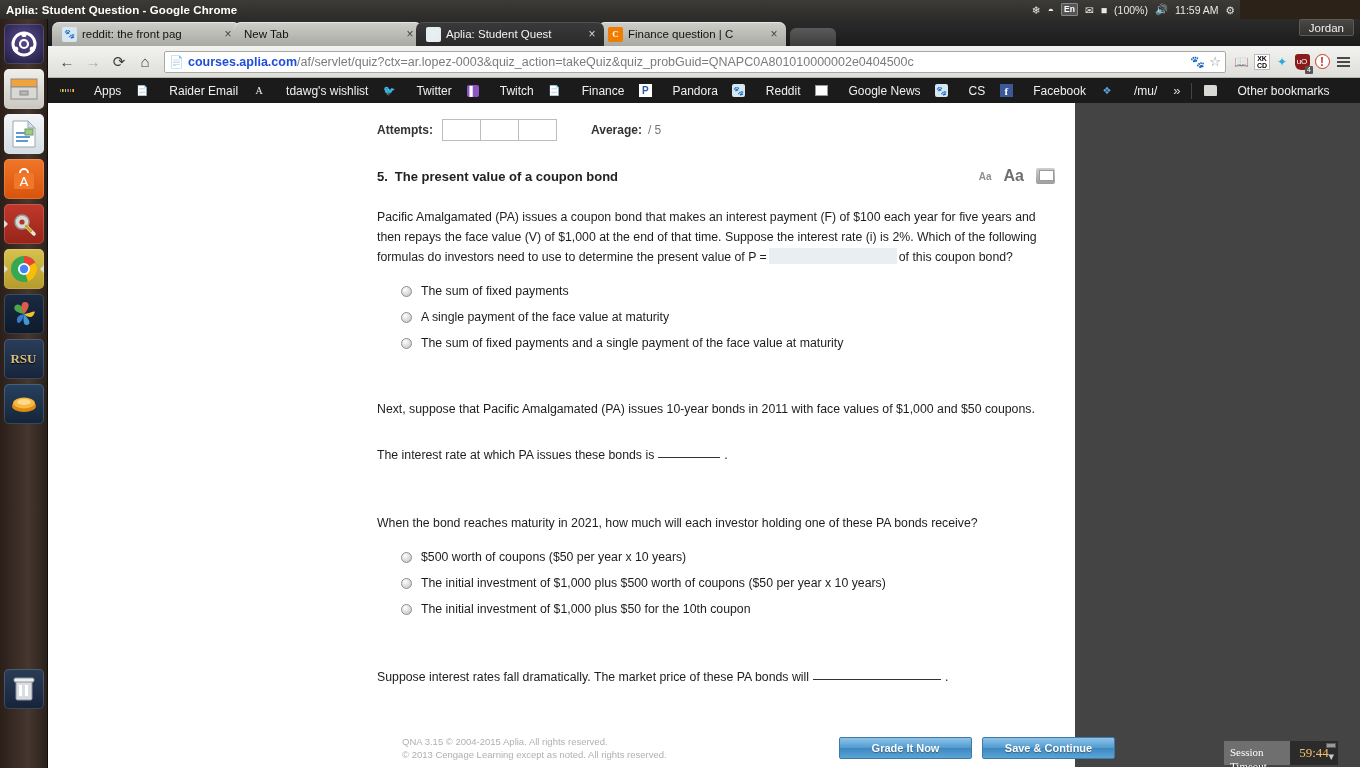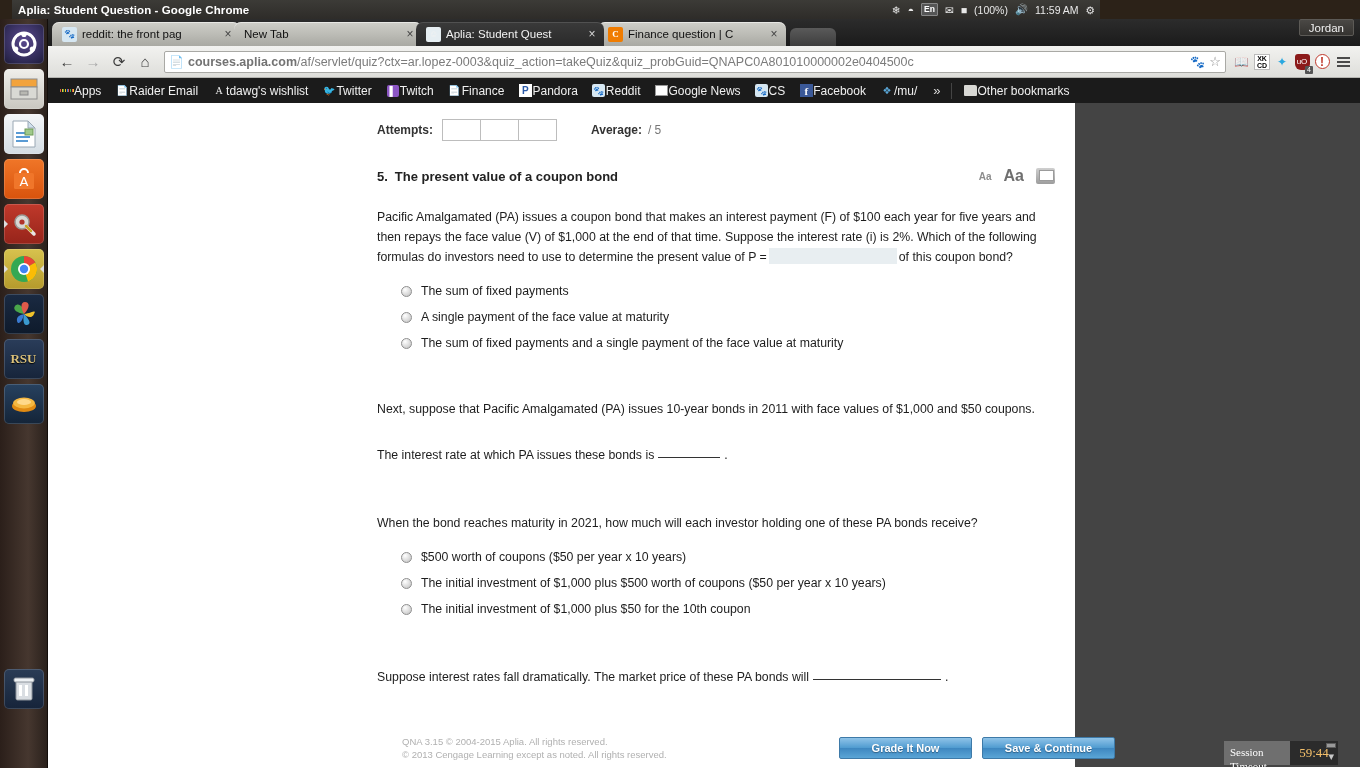--- a/index.html
+++ b/index.html
@@ -5,21 +5,21 @@
   * { box-sizing: border-box; margin: 0; padding: 0; }
   html, body {
     width: 1360px; height: 768px;
     overflow: hidden;
     font-family: "Liberation Sans", sans-serif;
     background: #2c2218;
   }
 
   
   #ubuntu-panel {
-    position: absolute; top: 0; left: 12px; width: 1088px; height: 19px;
+    position: absolute; top: 0; left: 0; width: 1240px; height: 19px;
     background: linear-gradient(to bottom, #3c3b37 0%, #2e2c29 100%);
     color: #ffffff; font-size: 11.5px; font-weight: bold;
     display: flex; align-items: center;
   }
   #ubuntu-panel .win-title { margin-left: 6px; letter-spacing: .1px; }
   #panel-right { position: absolute; right: 0; top: 0; height: 19px; display: flex; align-items: center; gap: 7px; padding-right: 5px; }
   #panel-right .tray { display: inline-flex; align-items: center; font-size: 10.5px; font-weight: normal; color: #e8e8e8; }
   .tray-badge { background: #555; border: 1px solid #888; color: #fff; font-size: 8.5px; padding: 0 2px; border-radius: 1px; line-height: 11px; }
 
   
@@ -98,39 +98,39 @@
   .nav-btn { width: 26px; height: 24px; display: flex; align-items: center; justify-content: center;
              font-size: 15px; color: #3c3c3c; }
   .nav-btn.disabled { color: #a8a8a8; }
   #omnibox {
     flex: 1 1 auto; height: 22px; margin: 0 6px;
     background: #fff; border: 1px solid #a9a9a5; border-radius: 2px;
     display: flex; align-items: center; padding: 0 4px; font-size: 12.5px;
     overflow: hidden; white-space: nowrap;
   }
   #omnibox .pagedoc { color:#8a8a8a; margin-right:4px; font-size:12px; }
-  #omnibox .host { color: #737373; font-weight: bold; }
+  #omnibox .host { color: #1d4ed8; font-weight: bold; }
   #omnibox .path { color: #7b7b7b; }
   .omni-right { margin-left:auto; display:flex; align-items:center; gap:4px; padding-left:4px; }
   .ext-icon { width: 20px; height: 22px; display:flex; align-items:center; justify-content:center; font-size: 12px; }
   .ext-xkcd { font-family:"Liberation Sans",sans-serif; font-size:7px; font-weight:bold; line-height:7px;
               background:#fff; color:#000; border:1px solid #bbb; width:16px;height:16px;
               display:flex;flex-direction:column;align-items:center;justify-content:center; }
   .ext-ublock { position: relative; }
   .ext-ublock .badge { position:absolute; right:-1px; bottom:-1px; background:#555; color:#fff;
                        font-size:7px; line-height:8px; padding:0 2px; border-radius:1px; }
   .menu-btn { width: 22px; display:flex; flex-direction:column; gap:2px; align-items:center; }
   .menu-btn i { display:block; width:13px; height:2px; background:#4a4a4a; }
 
   
   #bookmarks {
     height: 25px; background: #1b1b1b; display: flex; align-items: center;
     padding: 0 6px; font-size: 12px; color: #f0f0f0; gap: 2px; white-space: nowrap;
   }
-  .bm { display: inline-flex; align-items: flex-start; gap: 0; padding: 2px 6px; border-radius: 2px; }
+  .bm { display: inline-flex; align-items: flex-start; gap: 20px; padding: 2px 6px; border-radius: 2px; }
   .bm .bicon { width: 14px; height: 14px; display:flex; align-items:center; justify-content:center; font-size:10px; }
   .bi-apps { display:grid; grid-template-columns:repeat(3,3px); grid-template-rows:repeat(3,3px); gap:1px; }
   .bi-apps i{ display:block;width:3px;height:3px; }
   .bi-doc { color:#cfcfcf; font-size:12px; }
   .bi-a { font-family:"Liberation Serif",serif; color:#f0f0f0; font-size:13px; }
   .bi-twitter { color:#4fa9e8; font-size:12px; }
   .bi-twitch { background:#8c56c4; color:#fff; font-size:9px; width:12px;height:12px; border-radius:2px;
                display:flex;align-items:center;justify-content:center; }
   .bi-pandora { background:#fff; color:#2b5aa8; font-weight:bold; font-size:10px; width:13px;height:13px;
                 display:flex;align-items:center;justify-content:center; }

